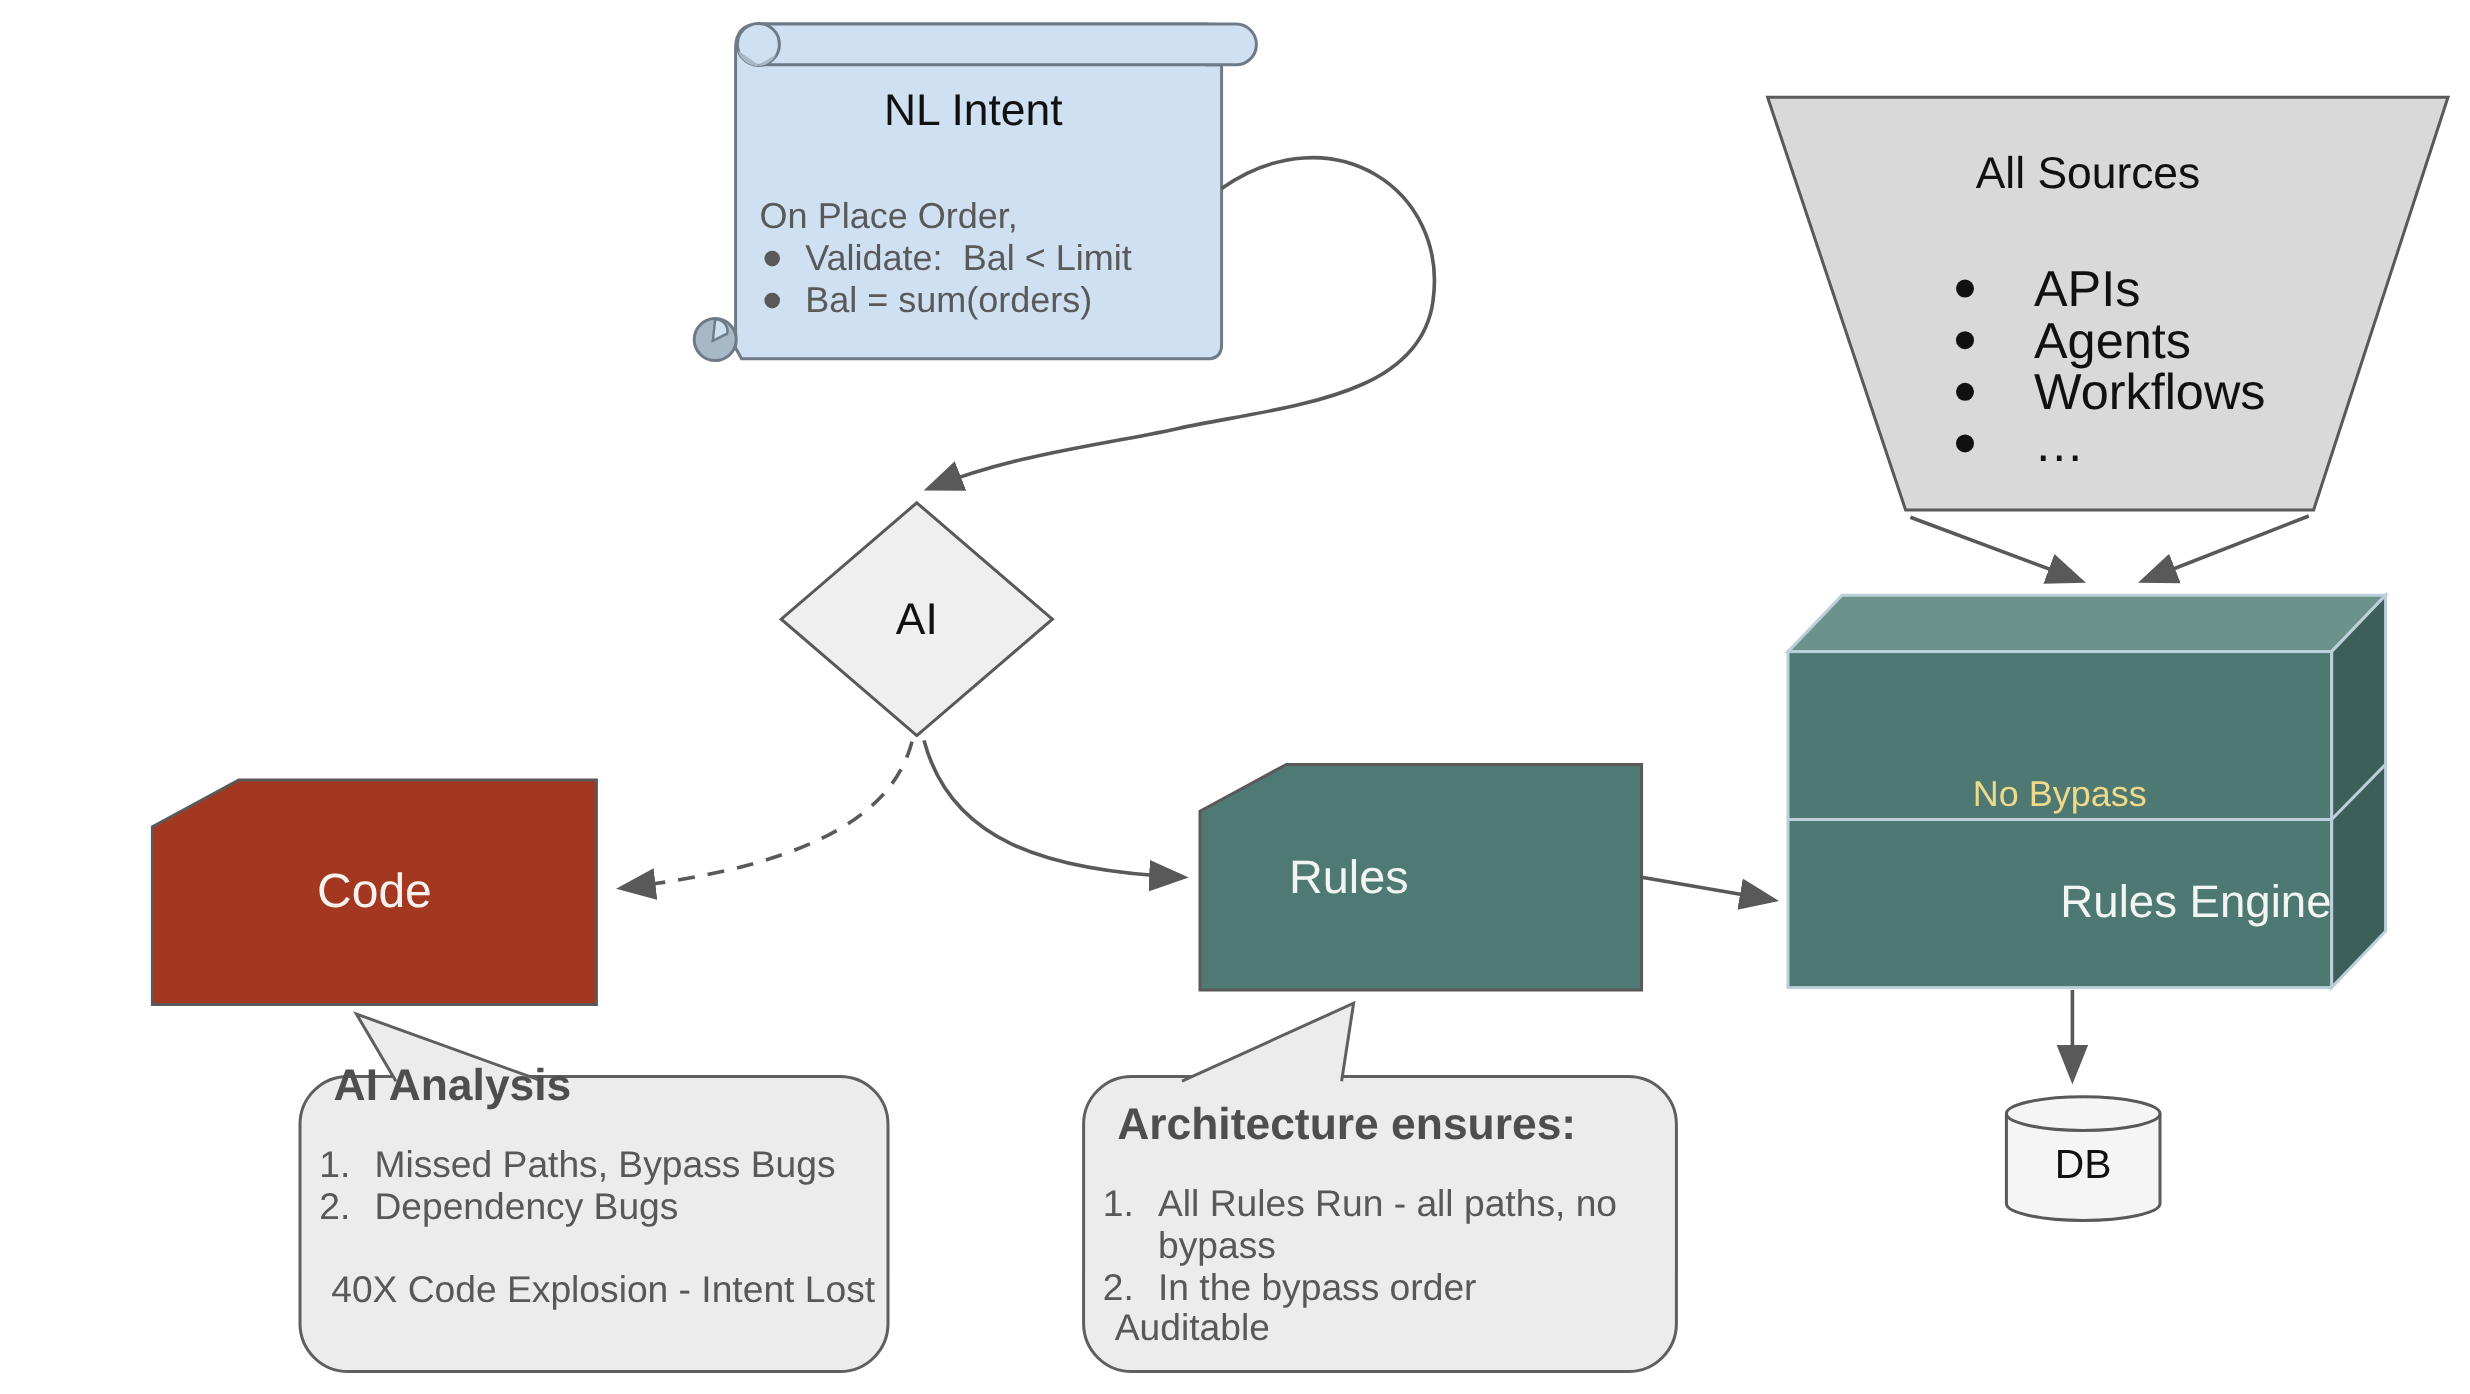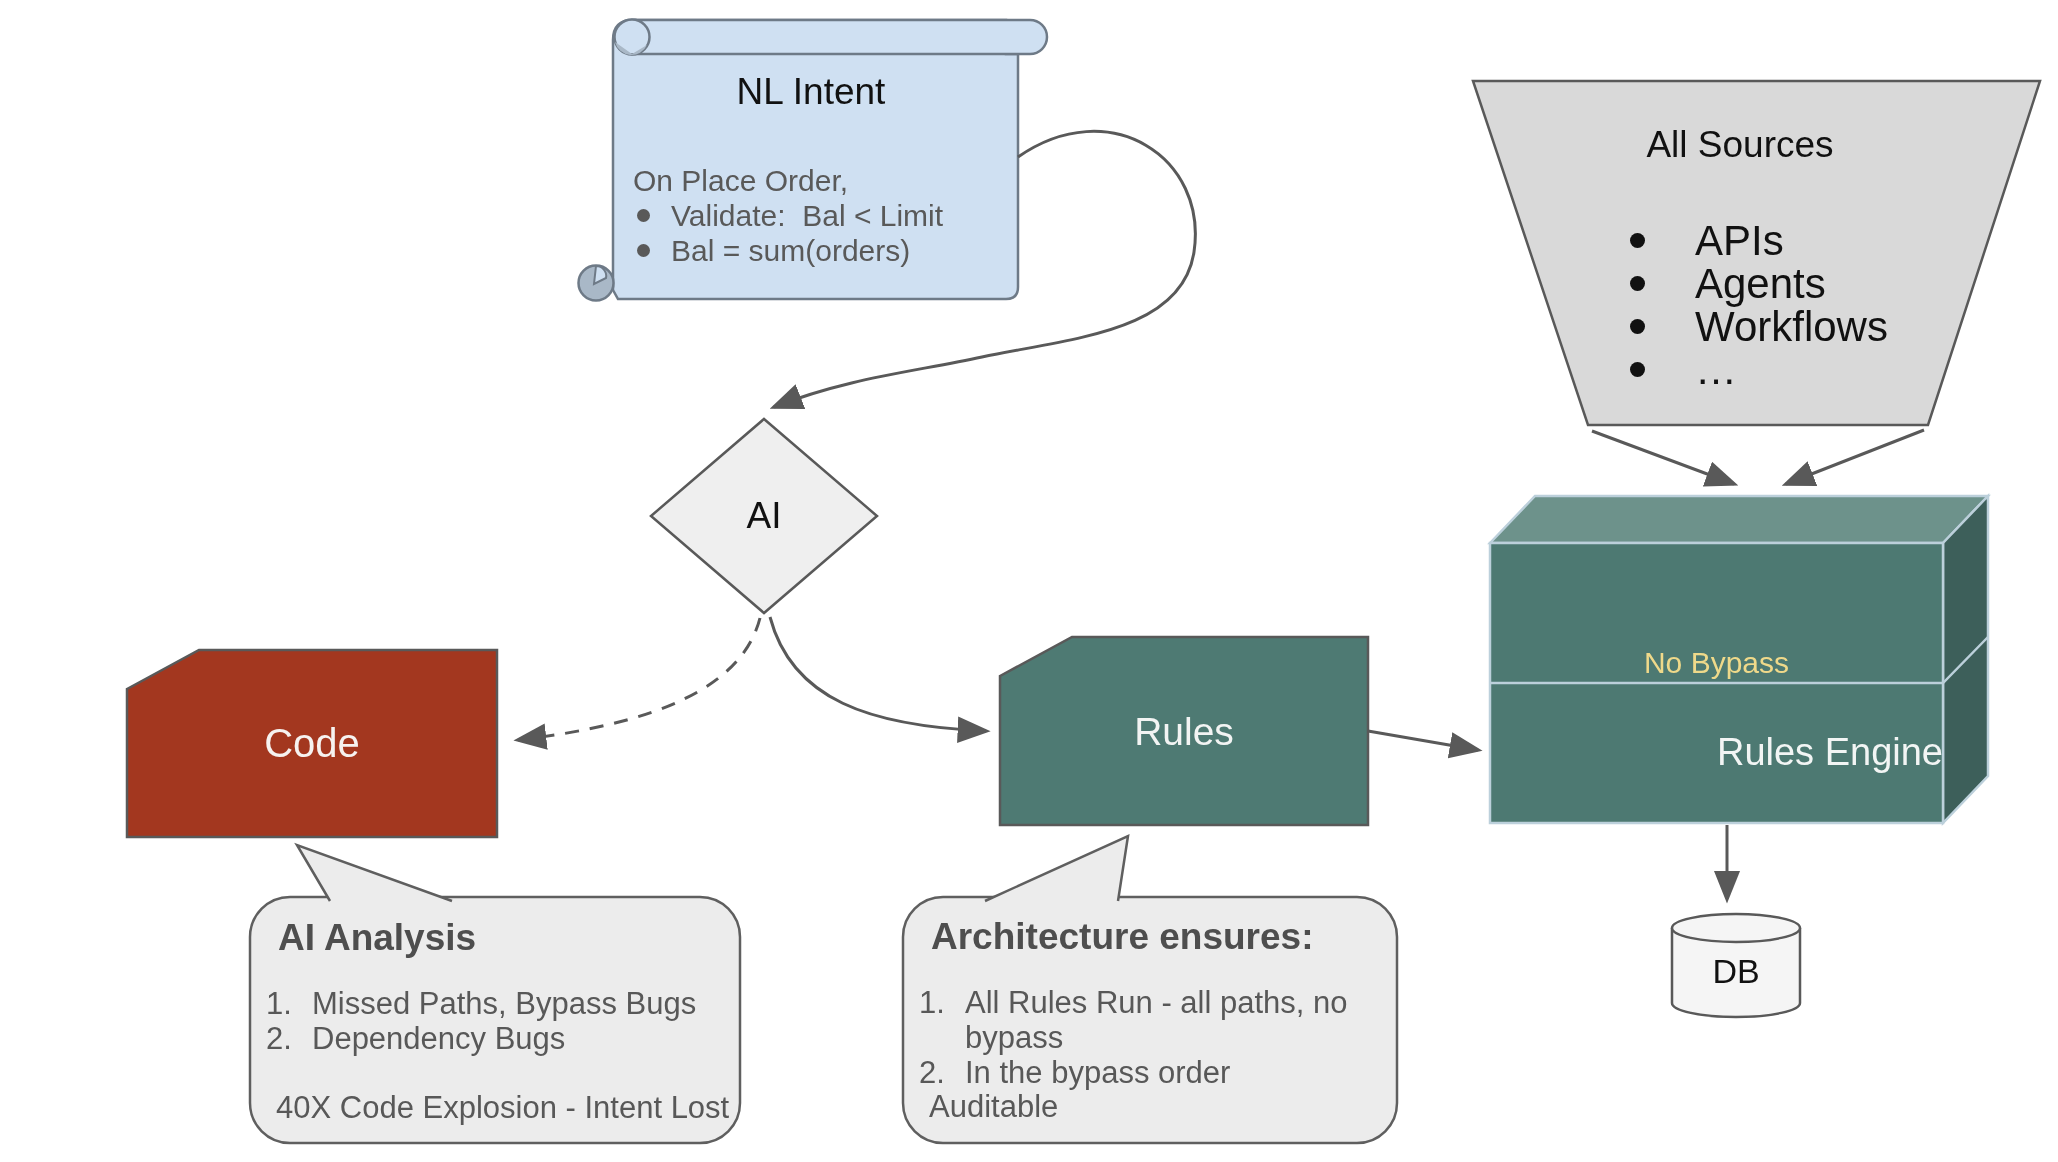--- a/index.html
+++ b/index.html
@@ -24,29 +24,29 @@
 
   
   .src-title { left: 1470px; top: 124px; width: 540px; font-size: 37px; color: #111111; }
   .src-list { left: 1630px; top: 219px; font-size: 42px; color: #111111; }
   .src-list .b-row { height: 43px; }
   .src-list .dot { width: 15px; height: 15px; border-radius: 50%; background: #111111; margin: 0 50px 0 0; flex: none; }
 
   
   .ai-label { left: 664px; top: 495px; width: 200px; font-size: 37px; color: #111111; }
   .code-label { left: 127px; top: 650px; width: 370px; height: 187px; display: flex; align-items: center; justify-content: center; font-size: 40px; color: #f6f2f0; }
-  .rules-label { left: 1000px; top: 638px; width: 368px; height: 187px; display: flex; align-items: center; justify-content: center; font-size: 39px; color: #f2f4f3; }
+  .rules-label { left: 940px; top: 638px; width: 368px; height: 187px; display: flex; align-items: center; justify-content: center; font-size: 39px; color: #f2f4f3; }
   .allpaths-label { left: 1490px; top: 575px; width: 453px; font-size: 38px; color: #f2f5f4; }
   .nobypass-label { left: 1490px; top: 646px; width: 453px; font-size: 30px; color: #efd98a; }
   .rulesengine-label { left: 1490px; top: 731px; width: 453px; font-size: 38px; color: #f2f5f4; text-align: right; }
   .db-label { left: 1672px; top: 952px; width: 128px; font-size: 34px; color: #111111; }
 
   
   .callout { position: absolute; width: 490px; height: 246px; color: #585858; }
-  .callout.c1 { left: 250px; top: 898px; }
+  .callout.c1 { left: 250px; top: 865px; }
   .callout.c2 { left: 903px; top: 897px; width: 494px; padding-left: 15px; }
   .callout h2 { position: absolute; left: 28px; top: 18px; margin: 0; font-size: 37px; font-weight: bold; color: #4e4e4e; line-height: 44px; }
   .callout ol { position: absolute; left: 16px; top: 88px; margin: 0; padding: 0; list-style: none; counter-reset: n; font-size: 31px; line-height: 35px; }
   .callout ol li { counter-increment: n; display: flex; }
   .callout ol li::before { content: counter(n) "."; width: 46px; flex: none; }
   .callout .foot { position: absolute; left: 26px; top: 192px; font-size: 31px; line-height: 35px; }
 </style>
 </head>
 <body>
 

